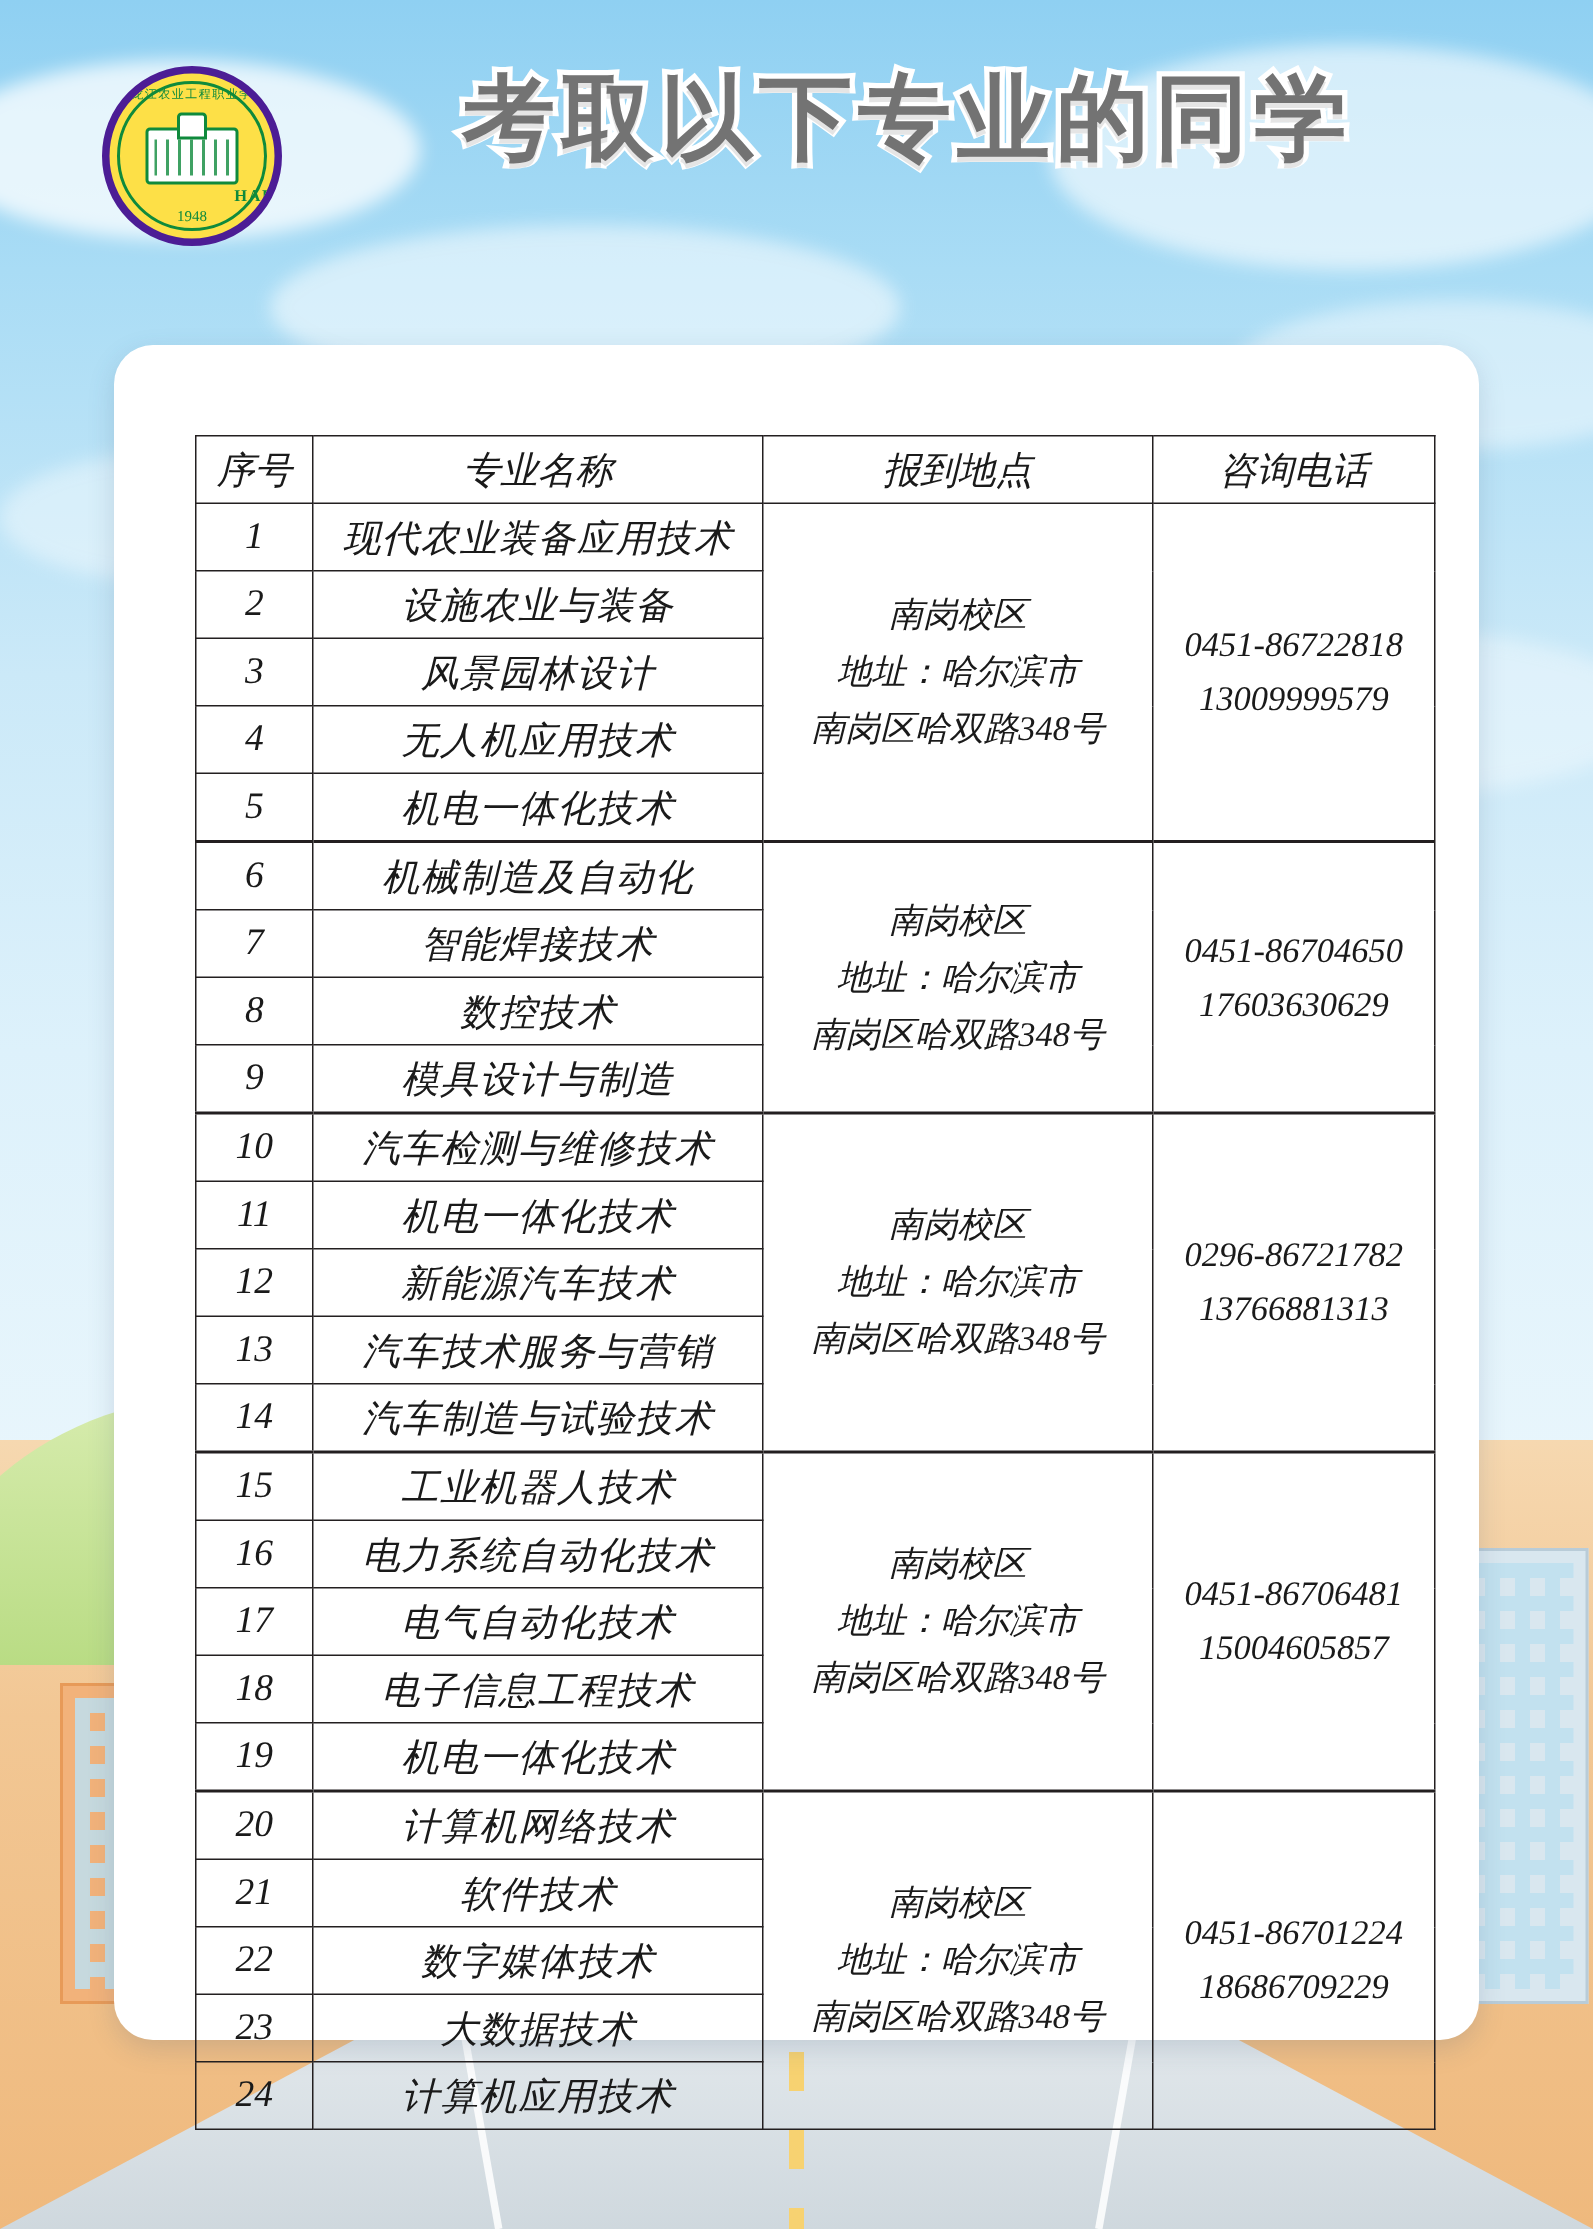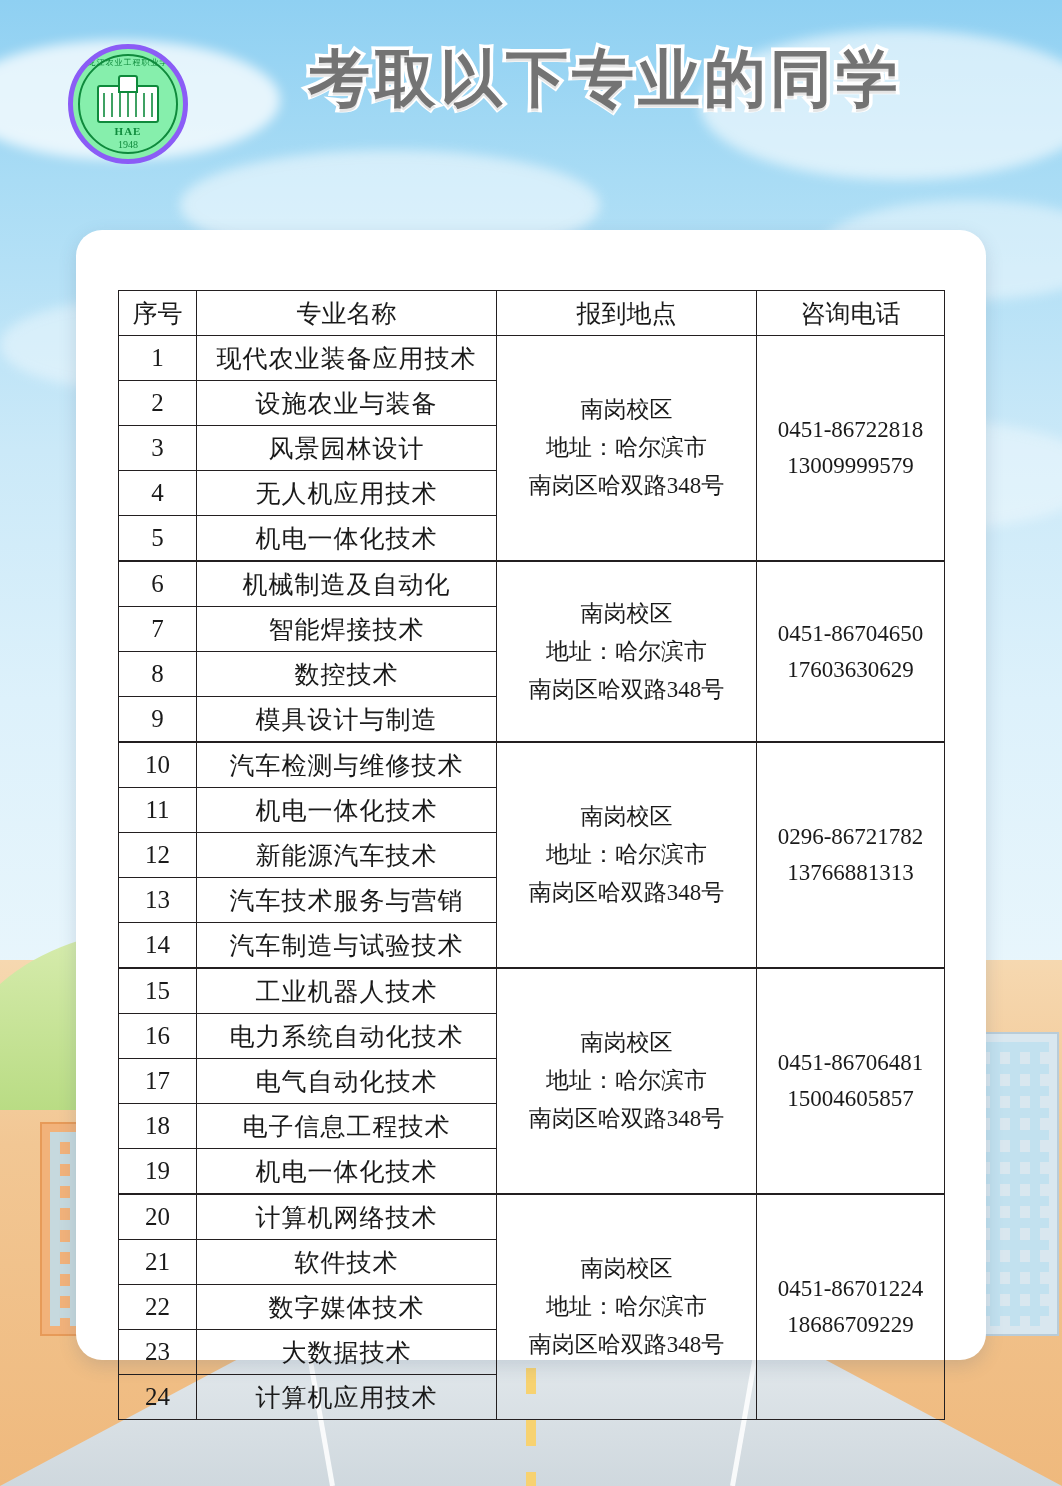--- a/index.html
+++ b/index.html
@@ -101,22 +101,22 @@
   
   #header {
     position: absolute;
     left: 0; top: 18px; width: 1062px; height: 200px;
   }
   .logo {
     position: absolute;
     left: 68px; top: 26px;
     width: 120px; height: 120px;
     border-radius: 50%;
-    background: #86efac;
-    border: 5px solid #8b5cf6;
+    background: #fde047;
+    border: 5px solid #4c1d95;
     box-sizing: border-box;
     overflow: hidden;
   }
   .logo .ring {
     position:absolute; inset:5px; border-radius:50%; border:2px solid #0f8a3c;
   }
   .logo .arc-text {
     position:absolute; left:0; top:8px; width:100%; text-align:center;
     font-size:8px; color:#0f8a3c; letter-spacing:1px; font-family:"Liberation Serif", serif;
   }
@@ -128,21 +128,21 @@
   .logo .bldg:before{
     content:""; position:absolute; left:50%; top:-12px; transform:translateX(-50%);
     width:16px; height:14px; background:#fff; border:2px solid #0f8a3c; border-radius:3px 3px 0 0;
   }
   .logo .bldg:after{
     content:""; position:absolute; left:4px; top:6px; right:4px; bottom:4px;
     background: repeating-linear-gradient(90deg,#0f8a3c 0 2px, transparent 2px 8px);
     opacity:.8;
   }
   .logo .abbr {
-    position:absolute; left:0; top:76px; width:100%; text-align:center;
+    position:absolute; left:0; top:76px; width:100%; text-align:right;
     font-size:11px; font-weight:bold; color:#0f8a3c; letter-spacing:1px;
   }
   .logo .year {
     position:absolute; left:0; top:90px; width:100%; text-align:center;
     font-size:10px; color:#0f8a3c;
   }
 
   .title-wrap {
     position: absolute;
     left: 210px; top: 22px; width: 790px;
@@ -164,24 +164,25 @@
   #card {
     position: absolute;
     left: 76px; top: 230px;
     width: 910px; height: 1130px;
     background: #ffffff;
     border-radius: 26px;
     box-shadow: 0 6px 18px rgba(60,90,120,.18);
   }
   table {
     position: absolute;
-    left: 42px; top: 60px;
+    left: 54px; top: 60px;
     width: 826px;
     border-collapse: collapse;
     table-layout: fixed;
+    font-style: italic;
   }
   col.c-no   { width: 78px; }
   col.c-name { width: 300px; }
   col.c-place{ width: 260px; }
   col.c-tel  { width: 188px; }
 
   th, td {
     border: 1.5px solid #231f20;
     text-align: center;
     font-family: "Liberation Serif", serif;

